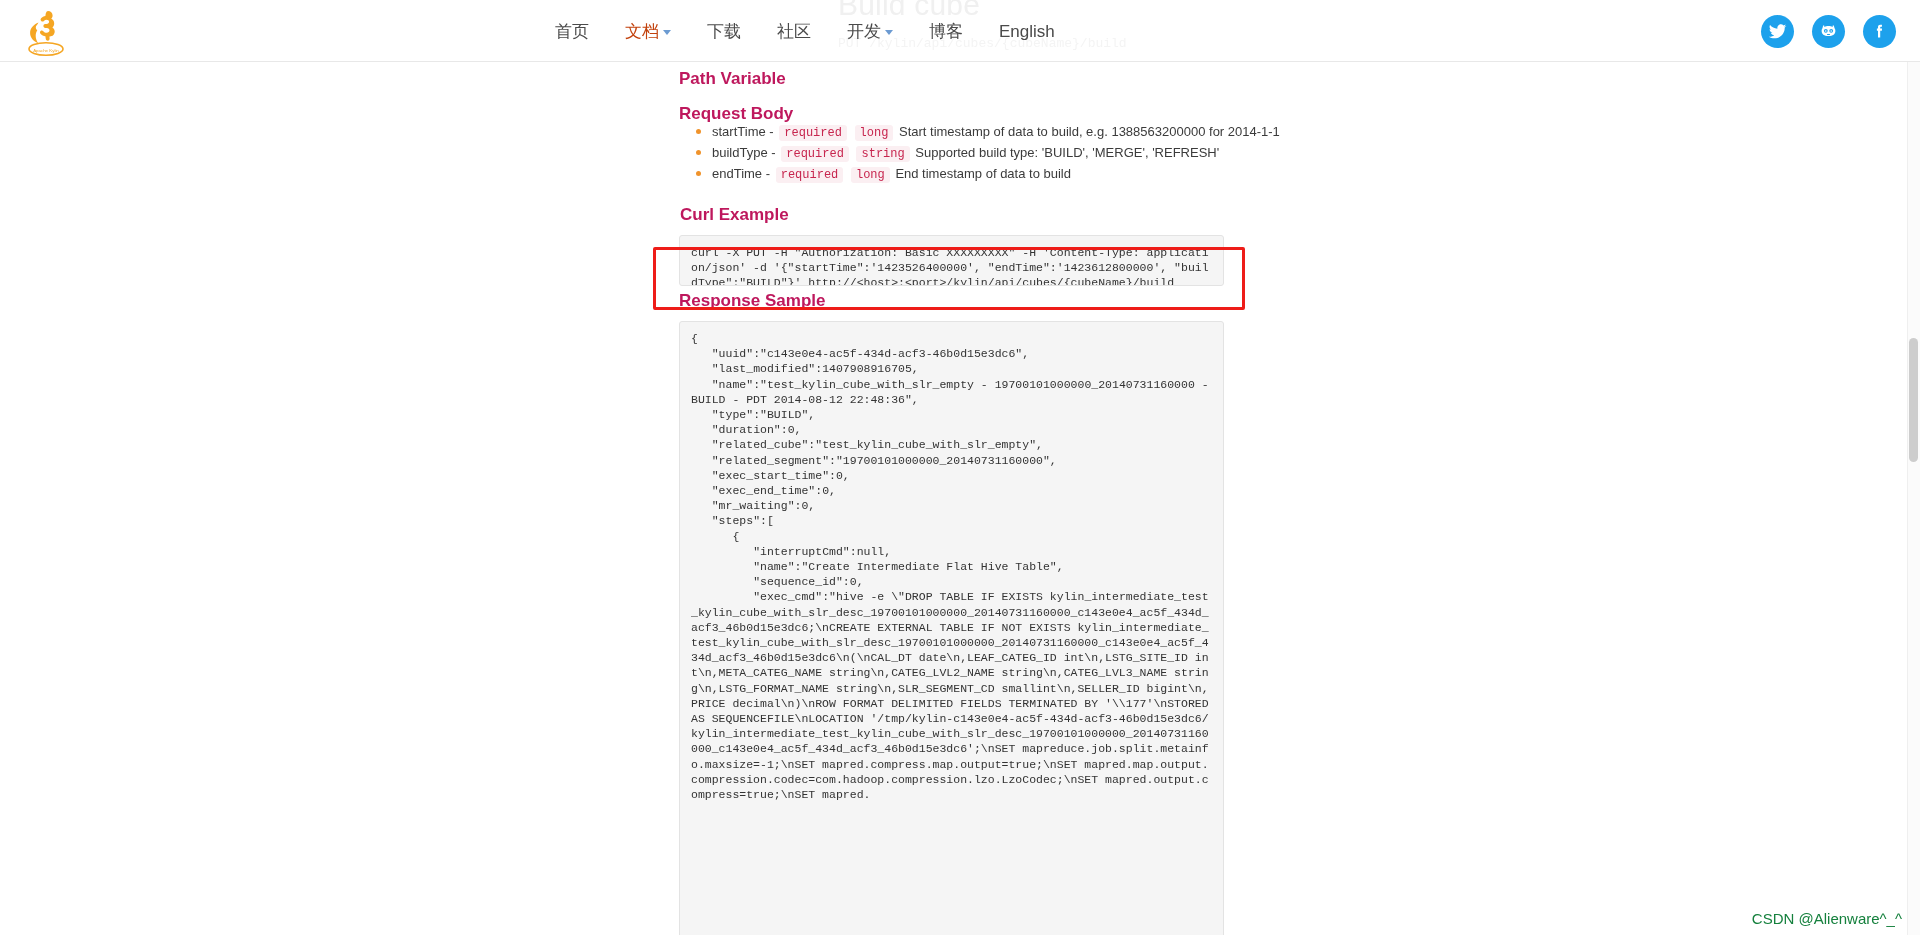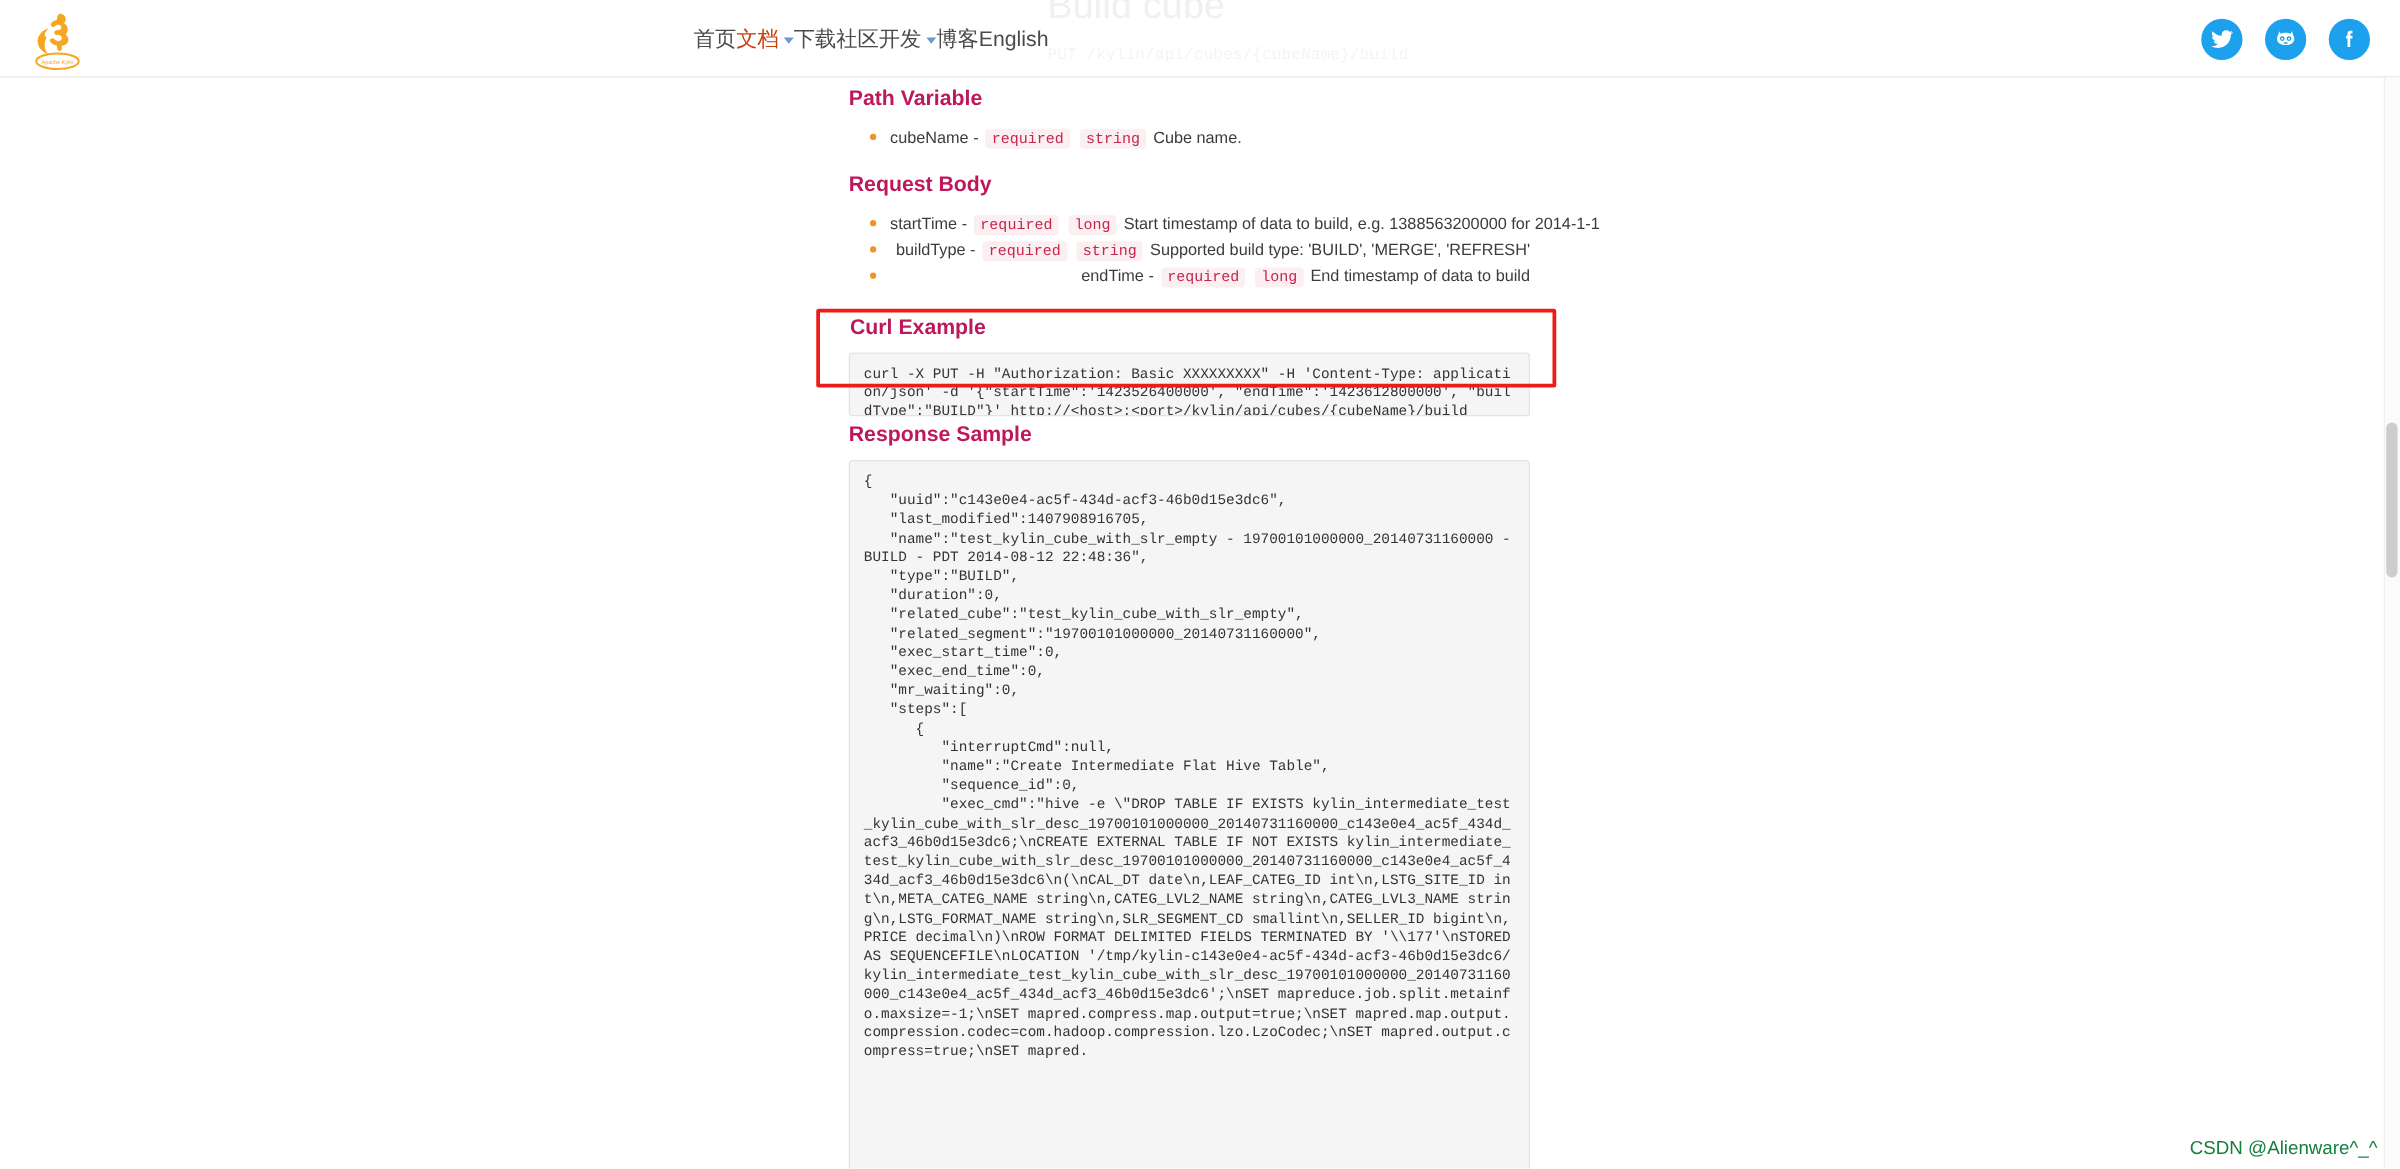--- a/index.html
+++ b/index.html
@@ -33,21 +33,21 @@
     position: absolute; left:0; top:0; width: 1920px; height: 62px;
     border-bottom: 1px solid #e8e8e8;
     background: rgba(255,255,255,0.0);
     z-index: 5;
   }
   .logo {
     position: absolute; left: 18px; top: 4px; width: 56px; height: 56px;
   }
   .nav {
     position: absolute; left: 555px; top: 0; height: 62px;
-    display: flex; align-items: center; 
+    display: flex; align-items: center; gap: 36px;
   }
   .nav-item {
     font-size: 17px; color: #4a4a4a; white-space: nowrap;
     display: flex; align-items: center; gap: 4px; cursor: pointer;
     line-height: 1;
   }
   .nav-item.active { color: #c2410c; }
   .caret {
     width: 0; height: 0; border-left: 4px solid transparent;
     border-right: 4px solid transparent; border-top: 5px solid #6c9bd2;
@@ -195,32 +195,23 @@
         <svg width="19" height="19" viewBox="0 0 24 24" fill="#ffffff">
           <path d="M15.2 8.3h-2.3V6.9c0-.6.4-.8.7-.8h1.5V3.4h-2.1c-2.4 0-2.9 1.8-2.9 2.9v2h-1.4v2.8h1.4v8.5h2.8v-8.5h2.1l.2-2.8z"></path>
         </svg>
       </div>
     </div>
   </div>
 
   <div class="content">
 
     <h3 class="sec" style="margin-top:8px;">Path Variable</h3>
-    <ul class="params" style="margin-top:13px;">
-      <li>
-        <span class="pname">cubeName</span>
-        <span>-</span>
-        <code class="badge">required</code>
-        <code class="badge">string</code>
-        <span class="pdesc">Cube name.</span>
-      </li>
-    </ul>
 
     <h3 class="sec" style="margin-top:18px;">Request Body</h3>
-    <ul class="params" style="margin-top:13px;text-align:right;">
+    <ul class="params" style="">
       <li>
         <span class="pname">startTime</span>
         <span>-</span>
         <code class="badge">required</code>
         <code class="badge">long</code>
         <span class="pdesc">Start timestamp of data to build, e.g. 1388563200000 for 2014-1-1</span>
       </li>
       <li>
         <span class="pname">buildType</span>
         <span>-</span>

